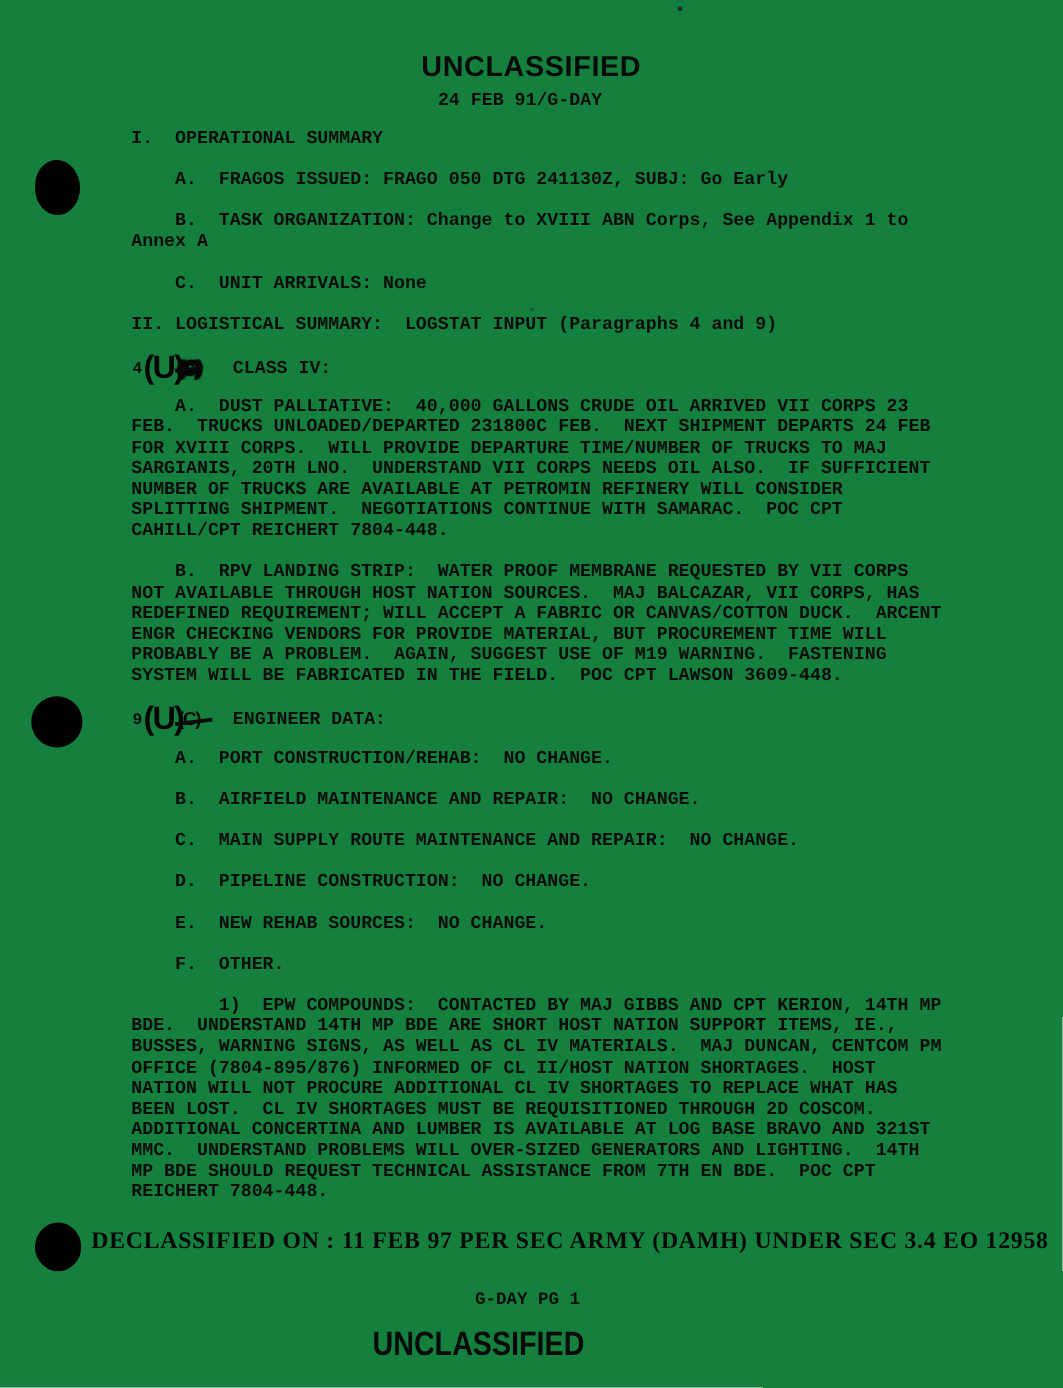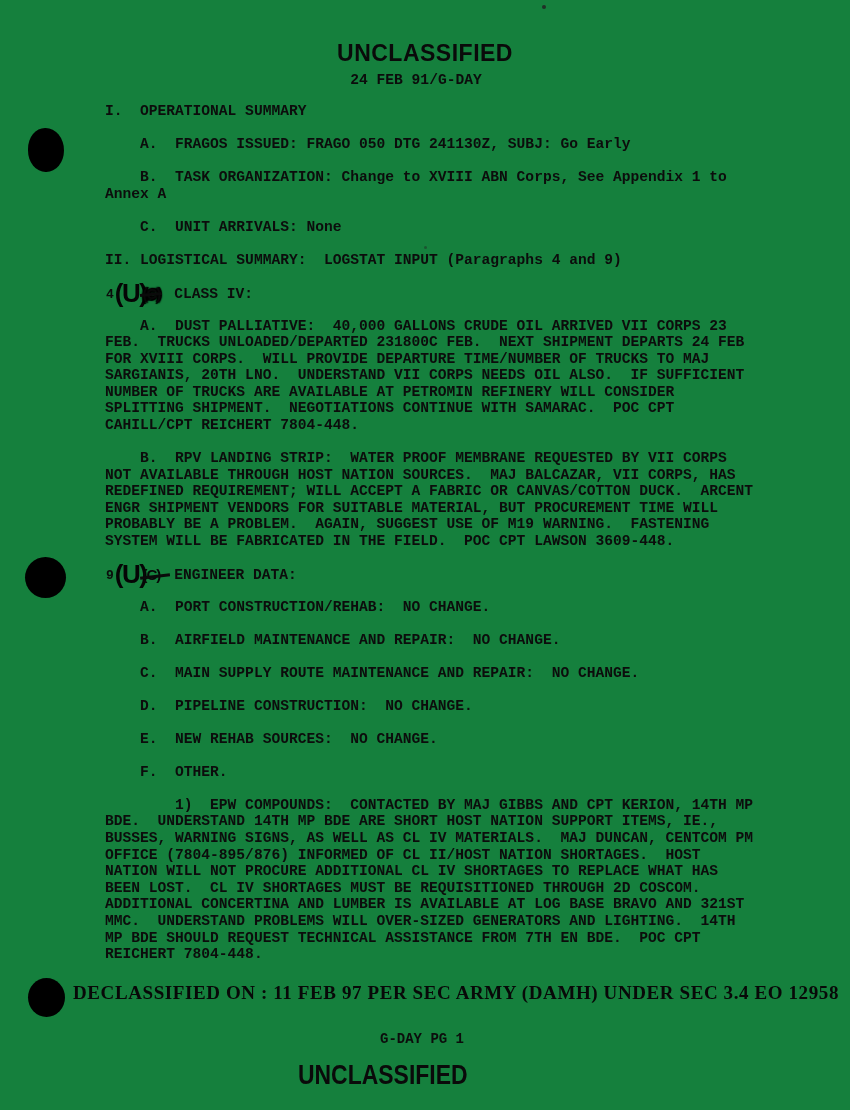--- a/index.html
+++ b/index.html
@@ -42,21 +42,21 @@
   }
   .struck::after {
     content:""; position:absolute; left:-2px; right:-2px; top:52%; height:2.6px;
     background:#0a0a0a; transform:rotate(-5deg);
   }
   .struck.arrow::after { right:-10px; transform:rotate(-7deg); }
   .struck.blob {
     text-shadow:0 0 1.5px #000, 1px 1px 1.5px #000, -1px 0 1.5px #000,
                 0 -1px 1.5px #000, 1.5px -1px 1px #000, -1px 1.5px 1px #000;
   }
-  .mlabel { margin-left:14px; }
+  .mlabel { margin-left:26px; }
 
   
   .declass {
     position:absolute; left:73px; top:982px;
     font:700 19px/22px "Liberation Serif","DejaVu Serif",serif;
     letter-spacing:0.6px; color:#080808; white-space:pre;text-align:right;
   }
 
   
   .punch { position:absolute; background:#000; border-radius:50%; }
@@ -103,21 +103,21 @@
         <div class="line">FOR XVIII CORPS.  WILL PROVIDE DEPARTURE TIME/NUMBER OF TRUCKS TO MAJ</div>
         <div class="line">SARGIANIS, 20TH LNO.  UNDERSTAND VII CORPS NEEDS OIL ALSO.  IF SUFFICIENT</div>
         <div class="line">NUMBER OF TRUCKS ARE AVAILABLE AT PETROMIN REFINERY WILL CONSIDER</div>
         <div class="line">SPLITTING SHIPMENT.  NEGOTIATIONS CONTINUE WITH SAMARAC.  POC CPT</div>
         <div class="line">CAHILL/CPT REICHERT 7804-448.</div>
       </div>
       <div class="para">
         <div class="line">    B.  RPV LANDING STRIP:  WATER PROOF MEMBRANE REQUESTED BY VII CORPS</div>
         <div class="line">NOT AVAILABLE THROUGH HOST NATION SOURCES.  MAJ BALCAZAR, VII CORPS, HAS</div>
         <div class="line">REDEFINED REQUIREMENT; WILL ACCEPT A FABRIC OR CANVAS/COTTON DUCK.  ARCENT</div>
-        <div class="line">ENGR SHIPMENT VENDORS FOR SUITABLE MATERIAL, BUT PROCUREMENT TIME WILL</div>
+        <div class="line">ENGR CHECKING VENDORS FOR PROVIDE MATERIAL, BUT PROCUREMENT TIME WILL</div>
         <div class="line">PROBABLY BE A PROBLEM.  AGAIN, SUGGEST USE OF M19 WARNING.  FASTENING</div>
         <div class="line">SYSTEM WILL BE FABRICATED IN THE FIELD.  POC CPT LAWSON 3609-448.</div>
       </div>
       <div class="para marked"><span class="pnum">9</span><span class="umark">(U)</span><span class="struck arrow">(C)</span><span class="mlabel">ENGINEER DATA:</span></div>
       <div class="para">
         <div class="line">    A.  PORT CONSTRUCTION/REHAB:  NO CHANGE.</div>
       </div>
       <div class="para">
         <div class="line">    B.  AIRFIELD MAINTENANCE AND REPAIR:  NO CHANGE.</div>
       </div>

